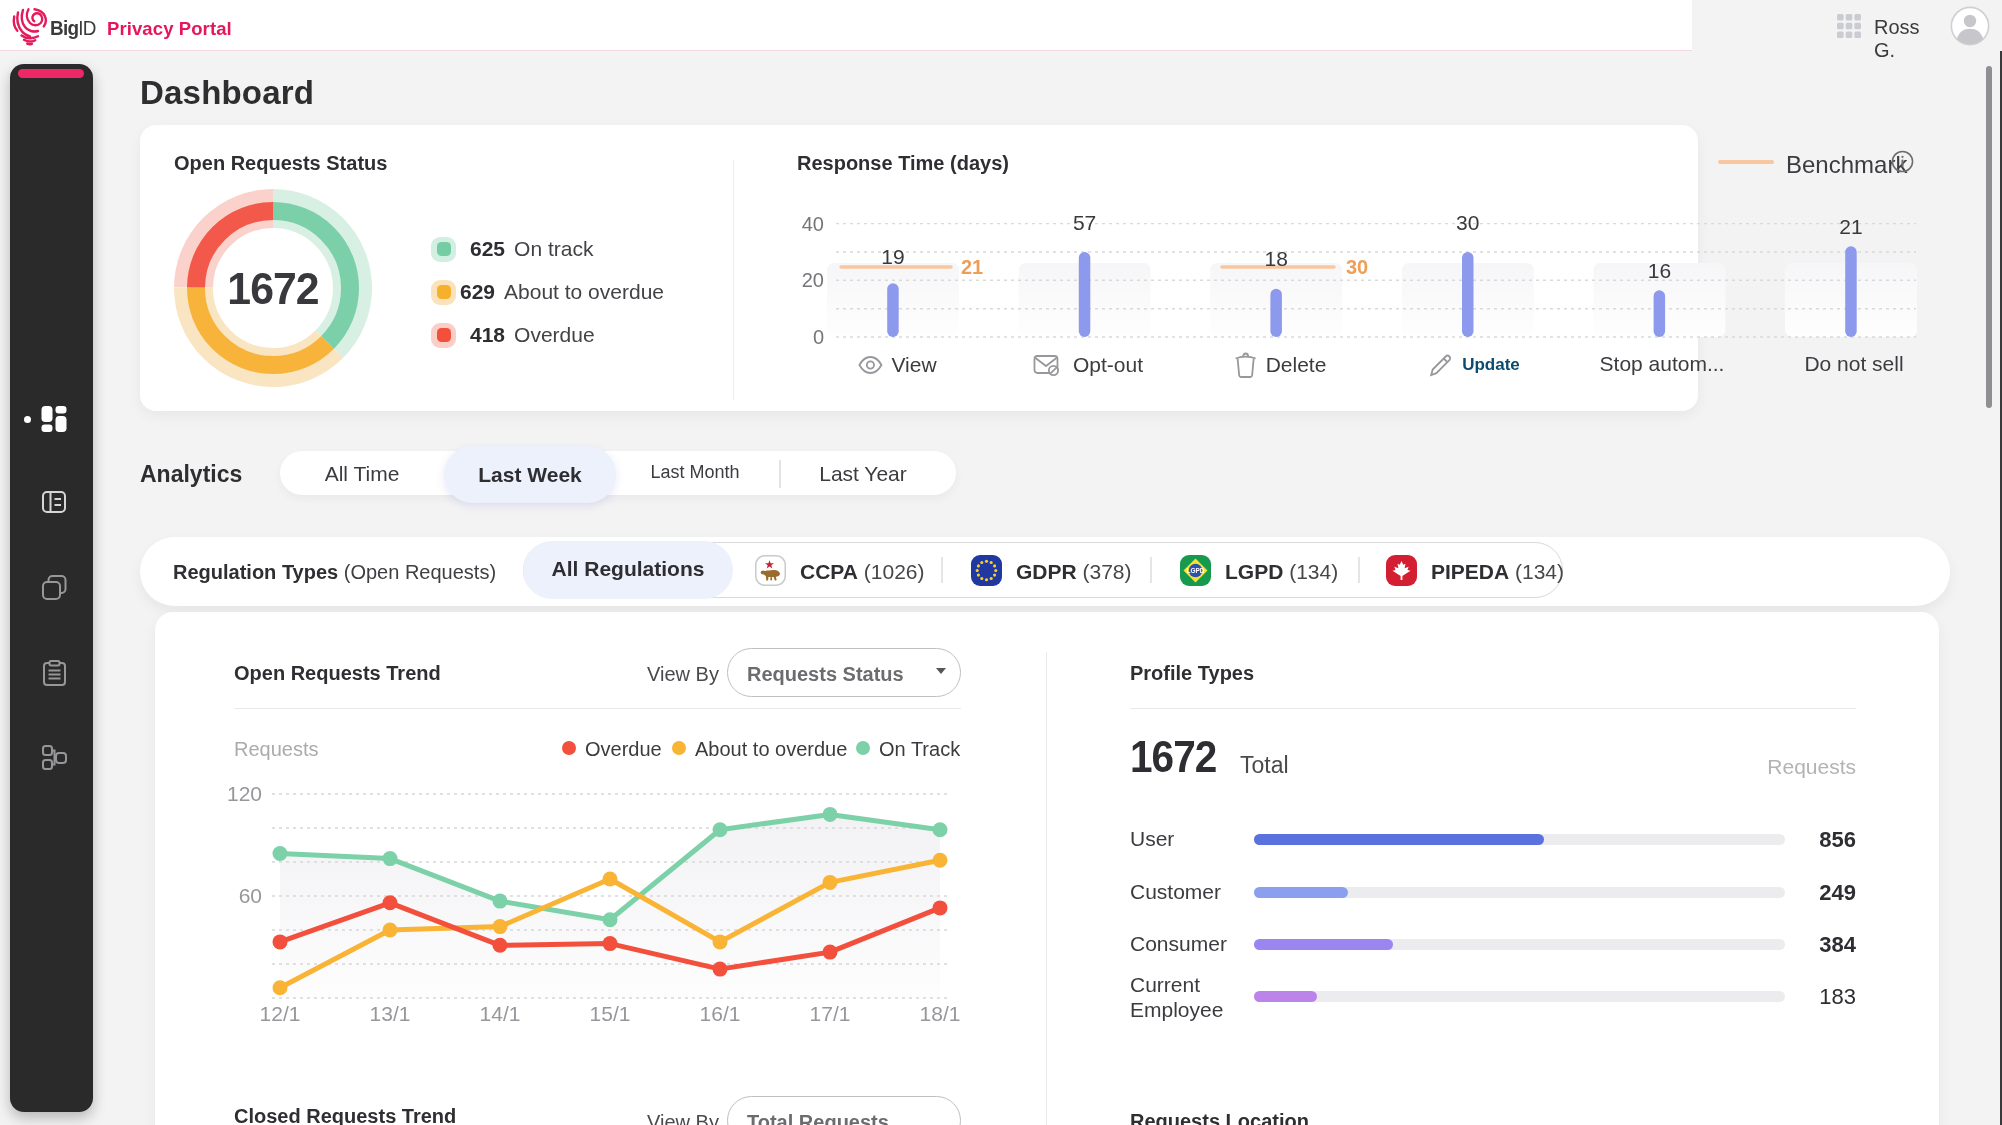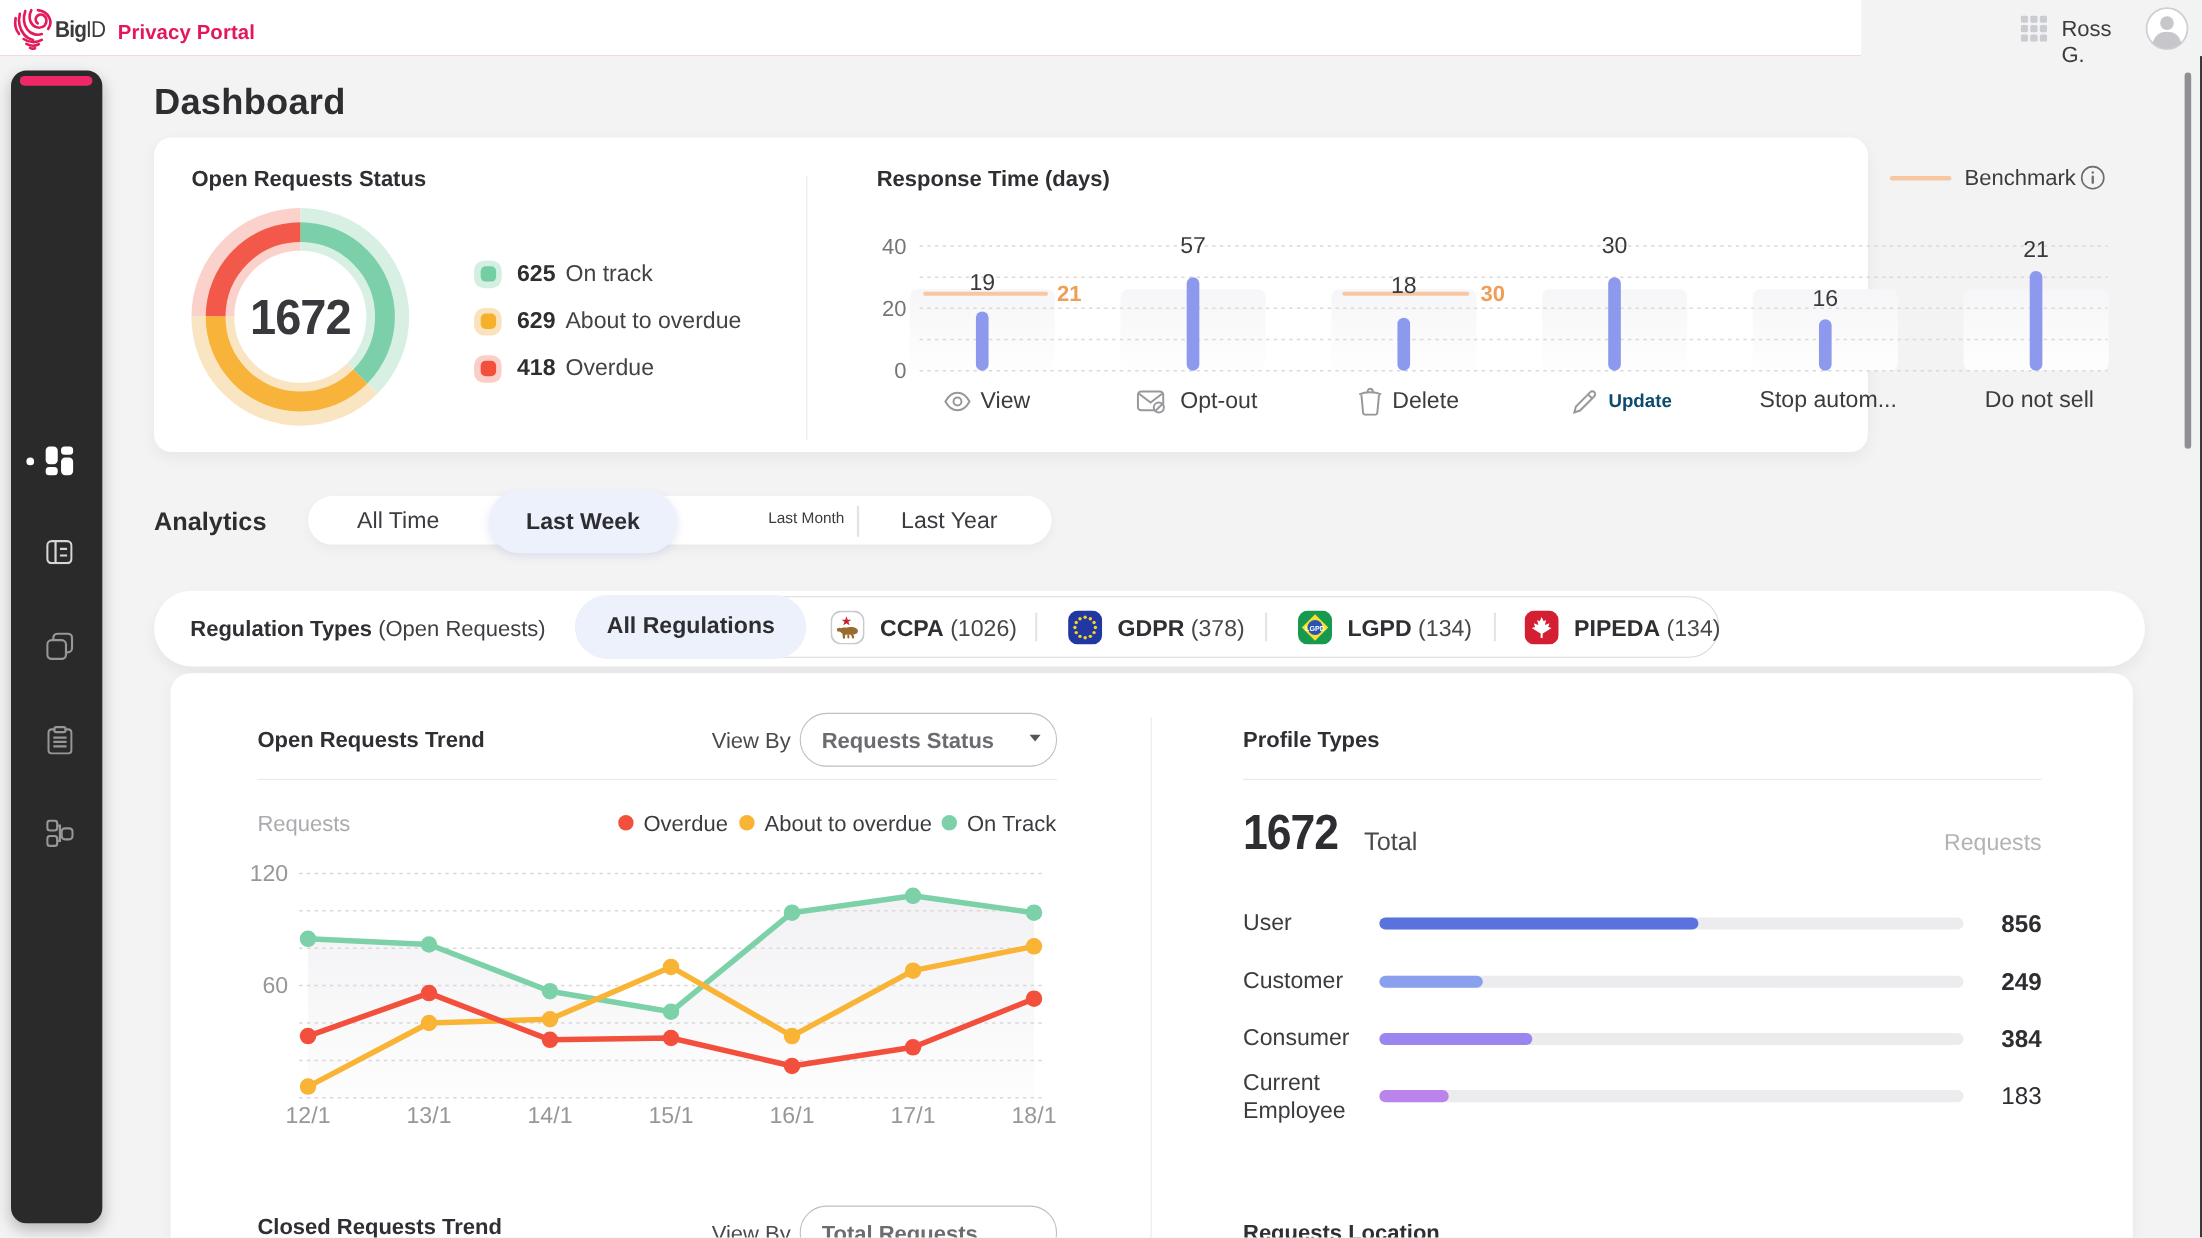--- a/index.html
+++ b/index.html
@@ -110,33 +110,33 @@
     <div style="width:25px;height:25px;border-radius:9px;background:#d3efe1;position:relative;">
         <div style="position:absolute;left:5.5px;top:5.5px;width:14px;height:14px;border-radius:4.5px;background:#74cda3;"></div>
       </div>
     <div style="margin-left:14px;font-size:21px;font-weight:700;color:#2e2e32;">625</div>
     <div style="margin-left:9px;font-size:21px;color:#434347;">On track</div>
   </div>
   <div class="abs" style="left:291px;top:154px;height:26px;display:flex;align-items:center;">
     <div style="width:25px;height:25px;border-radius:9px;background:#fae3bc;position:relative;">
         <div style="position:absolute;left:5.5px;top:5.5px;width:14px;height:14px;border-radius:4.5px;background:#f7b02c;"></div>
       </div>
-    <div style="margin-left:14px;font-size:21px;font-weight:700;color:#2e2e32;">629</div>
+    <div style="margin-left:4px;font-size:21px;font-weight:700;color:#2e2e32;">629</div>
     <div style="margin-left:9px;font-size:21px;color:#434347;">About to overdue</div>
   </div>
   <div class="abs" style="left:291px;top:197px;height:26px;display:flex;align-items:center;">
     <div style="width:25px;height:25px;border-radius:9px;background:#fbcfc8;position:relative;">
         <div style="position:absolute;left:5.5px;top:5.5px;width:14px;height:14px;border-radius:4.5px;background:#f2503a;"></div>
       </div>
     <div style="margin-left:14px;font-size:21px;font-weight:700;color:#2e2e32;text-align:right;">418</div>
     <div style="margin-left:9px;font-size:21px;color:#434347;">Overdue</div>
   </div>
 
   <div class="abs" style="left:1578px;top:35px;width:56px;height:3.5px;background:#f8c7a2;border-radius:2px;"></div>
-  <div class="abs" style="left:1646px;top:26px;font-size:20px;color:#3c3c40;">Benchmark</div>
+  <div class="abs" style="left:1646px;top:26px;font-size:24px;color:#3c3c40;">Benchmark</div>
   <svg class="abs" style="left:1751px;top:25px;" width="23" height="23" viewBox="0 0 24 24" fill="none">
     <circle cx="12" cy="12" r="10.5" stroke="#6d6d71" stroke-width="1.6"></circle>
     <rect x="10.9" y="10" width="2.2" height="8" rx="1.1" fill="#6d6d71"></rect>
     <rect x="10.9" y="6" width="2.2" height="2.4" rx="1.1" fill="#6d6d71"></rect>
   </svg>
 
   <svg class="abs" style="left:0;top:0;" width="1821" height="286" viewBox="0 0 1821 286" font-family="Liberation Sans, sans-serif">
     <defs>
       <linearGradient id="bandg" x1="0" y1="0" x2="0" y2="1">
         <stop offset="0" stop-color="#f6f6f8"></stop>
@@ -226,21 +226,21 @@
   <div class="abs" style="left:1714px;top:227px;transform:translateX(-50%);white-space:nowrap;">
     <span style="font-size:21px;color:#3c3c40;">Do not sell</span>
   </div>
 </div>
 
 <div class="abs" style="left:140px;top:461px;font-size:23px;font-weight:700;color:#2e2e31;">Analytics</div>
 <div class="abs" style="left:280px;top:451px;width:676px;height:44px;background:#fff;border-radius:22px;box-shadow:0 4px 10px rgba(0,0,0,0.045);"></div>
 <div class="abs" style="left:362px;top:462px;transform:translateX(-50%);font-size:21px;color:#3c3c40;">All Time</div>
 <div class="abs" style="left:444px;top:446px;width:172px;height:57px;background:#edf1fb;border-radius:28.5px;box-shadow:0 3px 8px rgba(120,130,200,0.18);"></div>
 <div class="abs" style="left:530px;top:463px;transform:translateX(-50%);font-size:21px;font-weight:700;color:#2e2e32;">Last Week</div>
-<div class="abs" style="left:733px;top:462px;transform:translateX(-50%);font-size:14px;color:#3c3c40;">Last Month</div>
+<div class="abs" style="left:695px;top:462px;transform:translateX(-50%);font-size:18px;color:#3c3c40;">Last Month</div>
 <div class="abs" style="left:779px;top:460px;width:1.5px;height:28px;background:#e3e3e6;"></div>
 <div class="abs" style="left:863px;top:462px;transform:translateX(-50%);font-size:21px;color:#3c3c40;">Last Year</div>
 
 <div class="abs" id="regbar" style="left:140px;top:537px;width:1810px;height:69px;background:#fff;border-radius:35px;box-shadow:0 6px 13px rgba(0,0,0,0.055);">
   <div class="abs" style="left:33px;top:24px;font-size:20px;color:#3f3f43;"><span style="font-weight:700;color:#2f2f33;">Regulation Types</span> (Open Requests)</div>
 
   <div class="abs" style="left:383px;top:5px;width:1040px;height:56px;border:1.5px solid #d9d9de;border-radius:28px;"></div>
 
   <div class="abs" style="left:383px;top:4px;width:210px;height:58px;background:#edf1fb;border-radius:29px;"></div>
   <div class="abs" style="left:488px;top:20px;transform:translateX(-50%);font-size:21px;font-weight:700;color:#2e2e32;">All Regulations</div>

